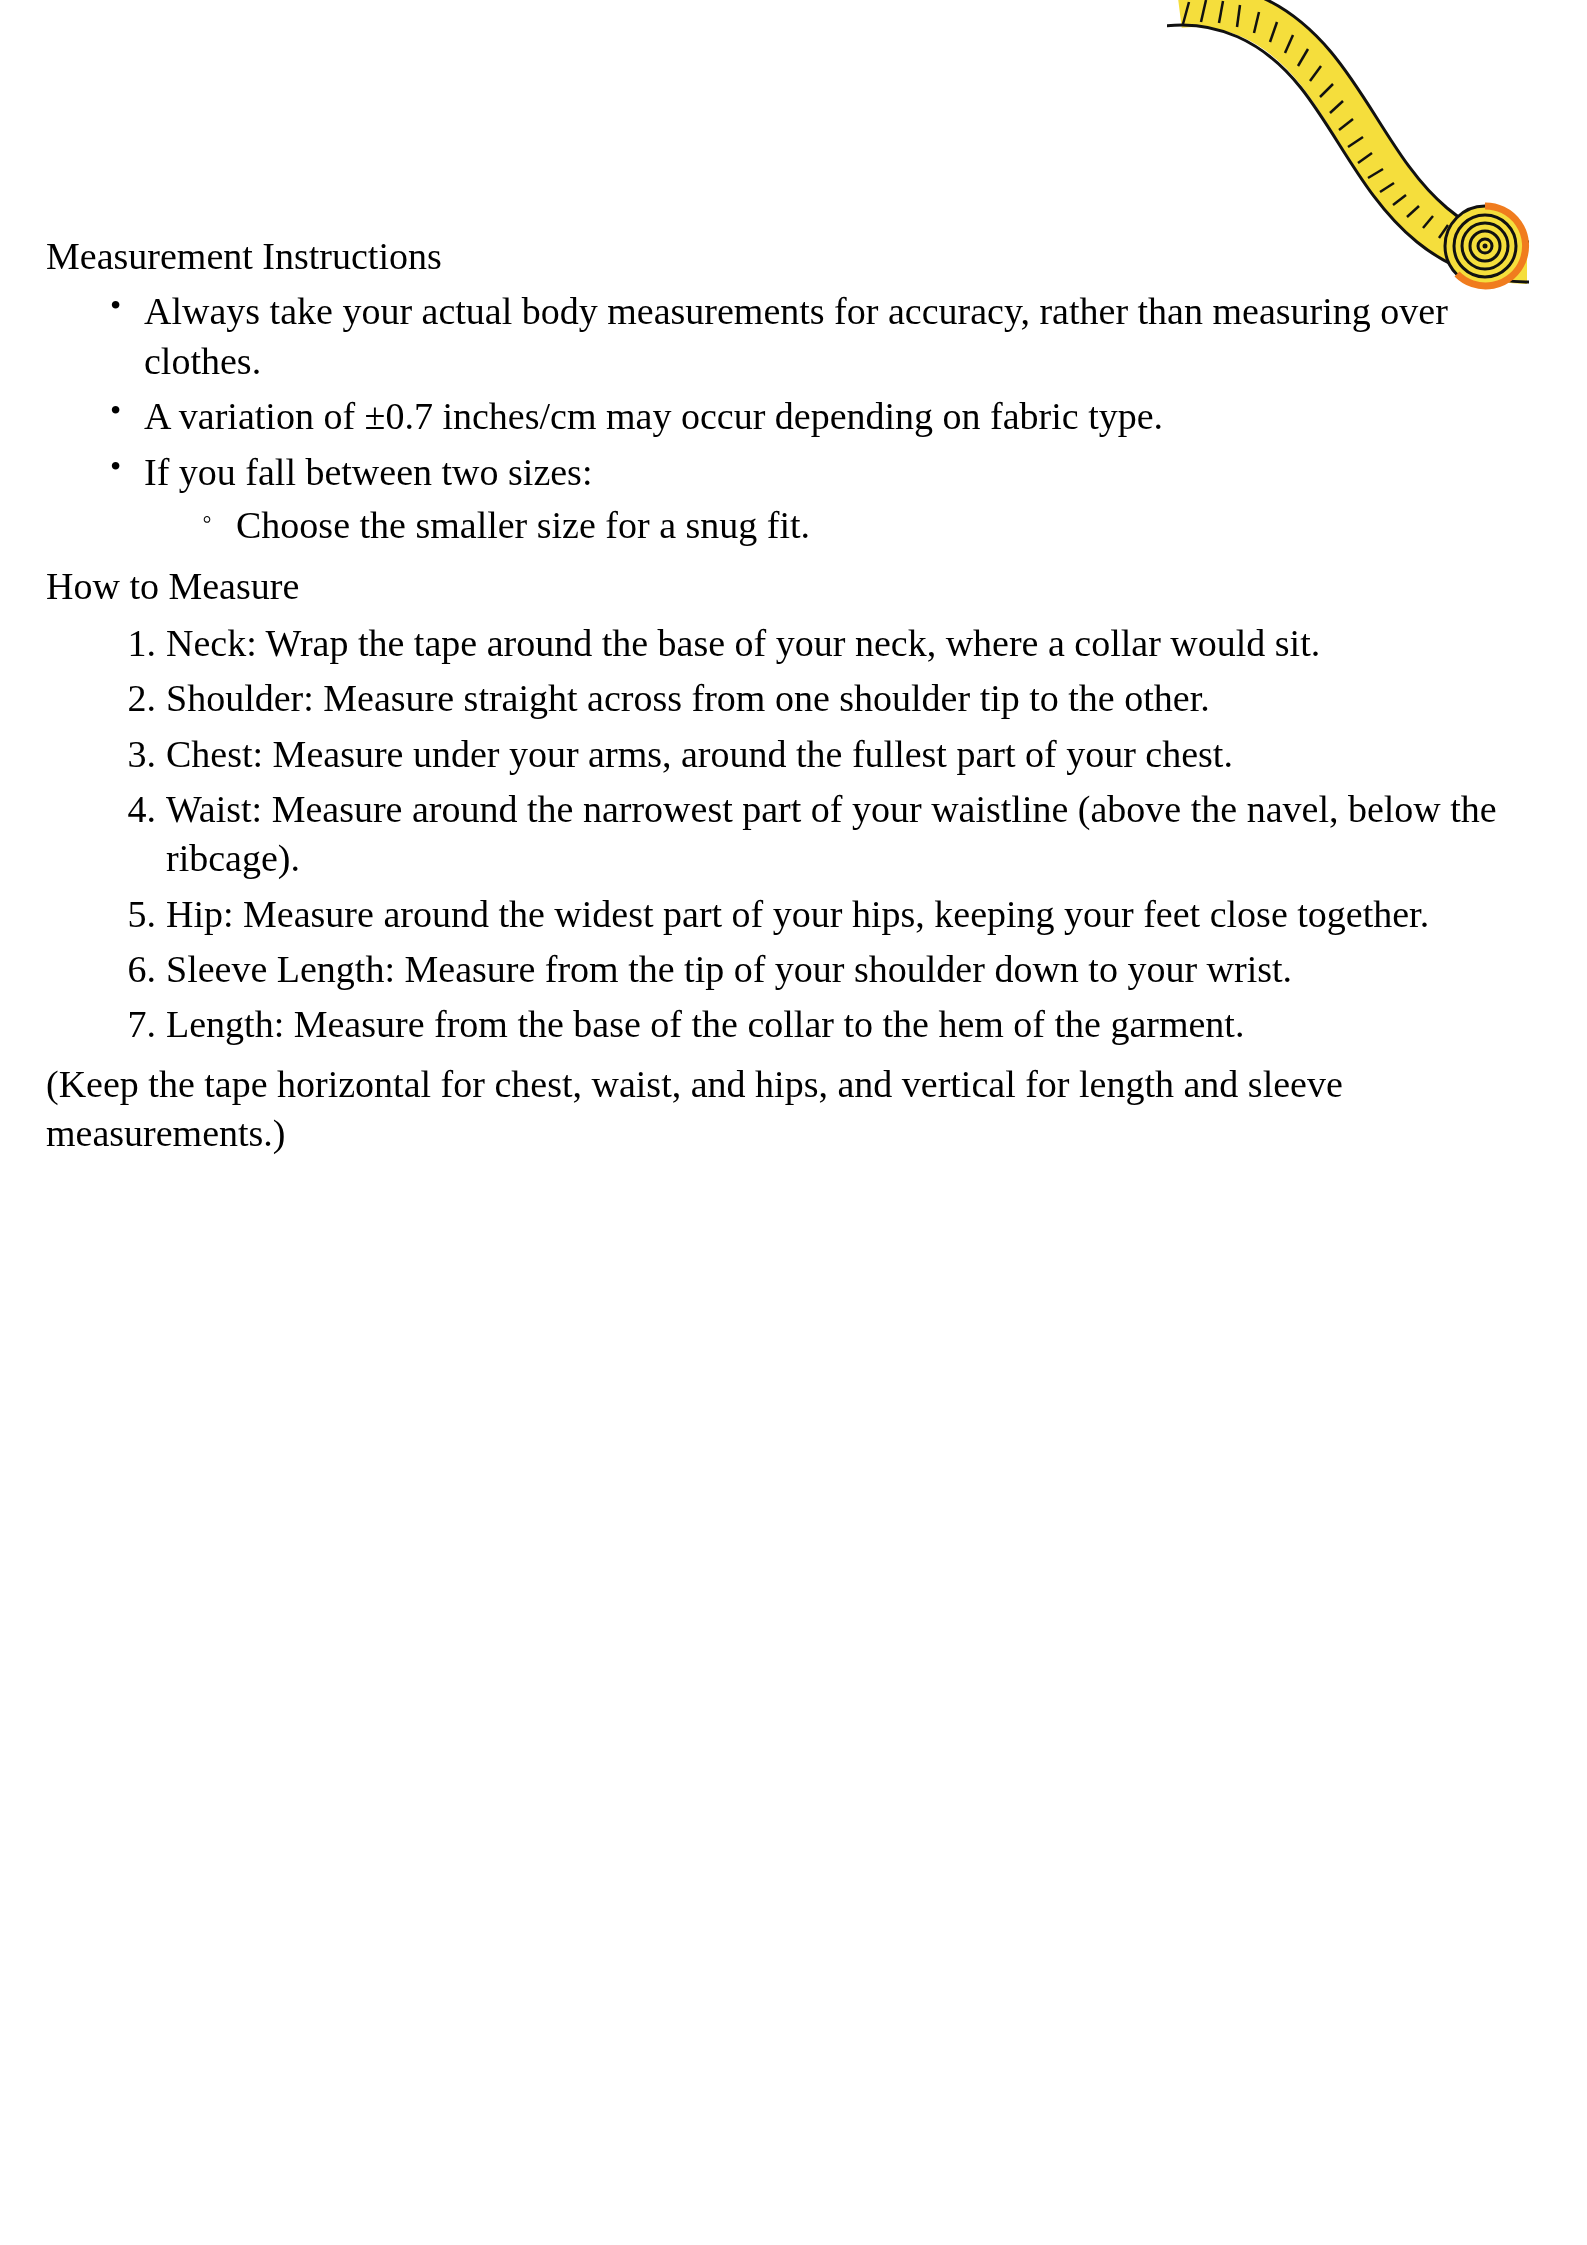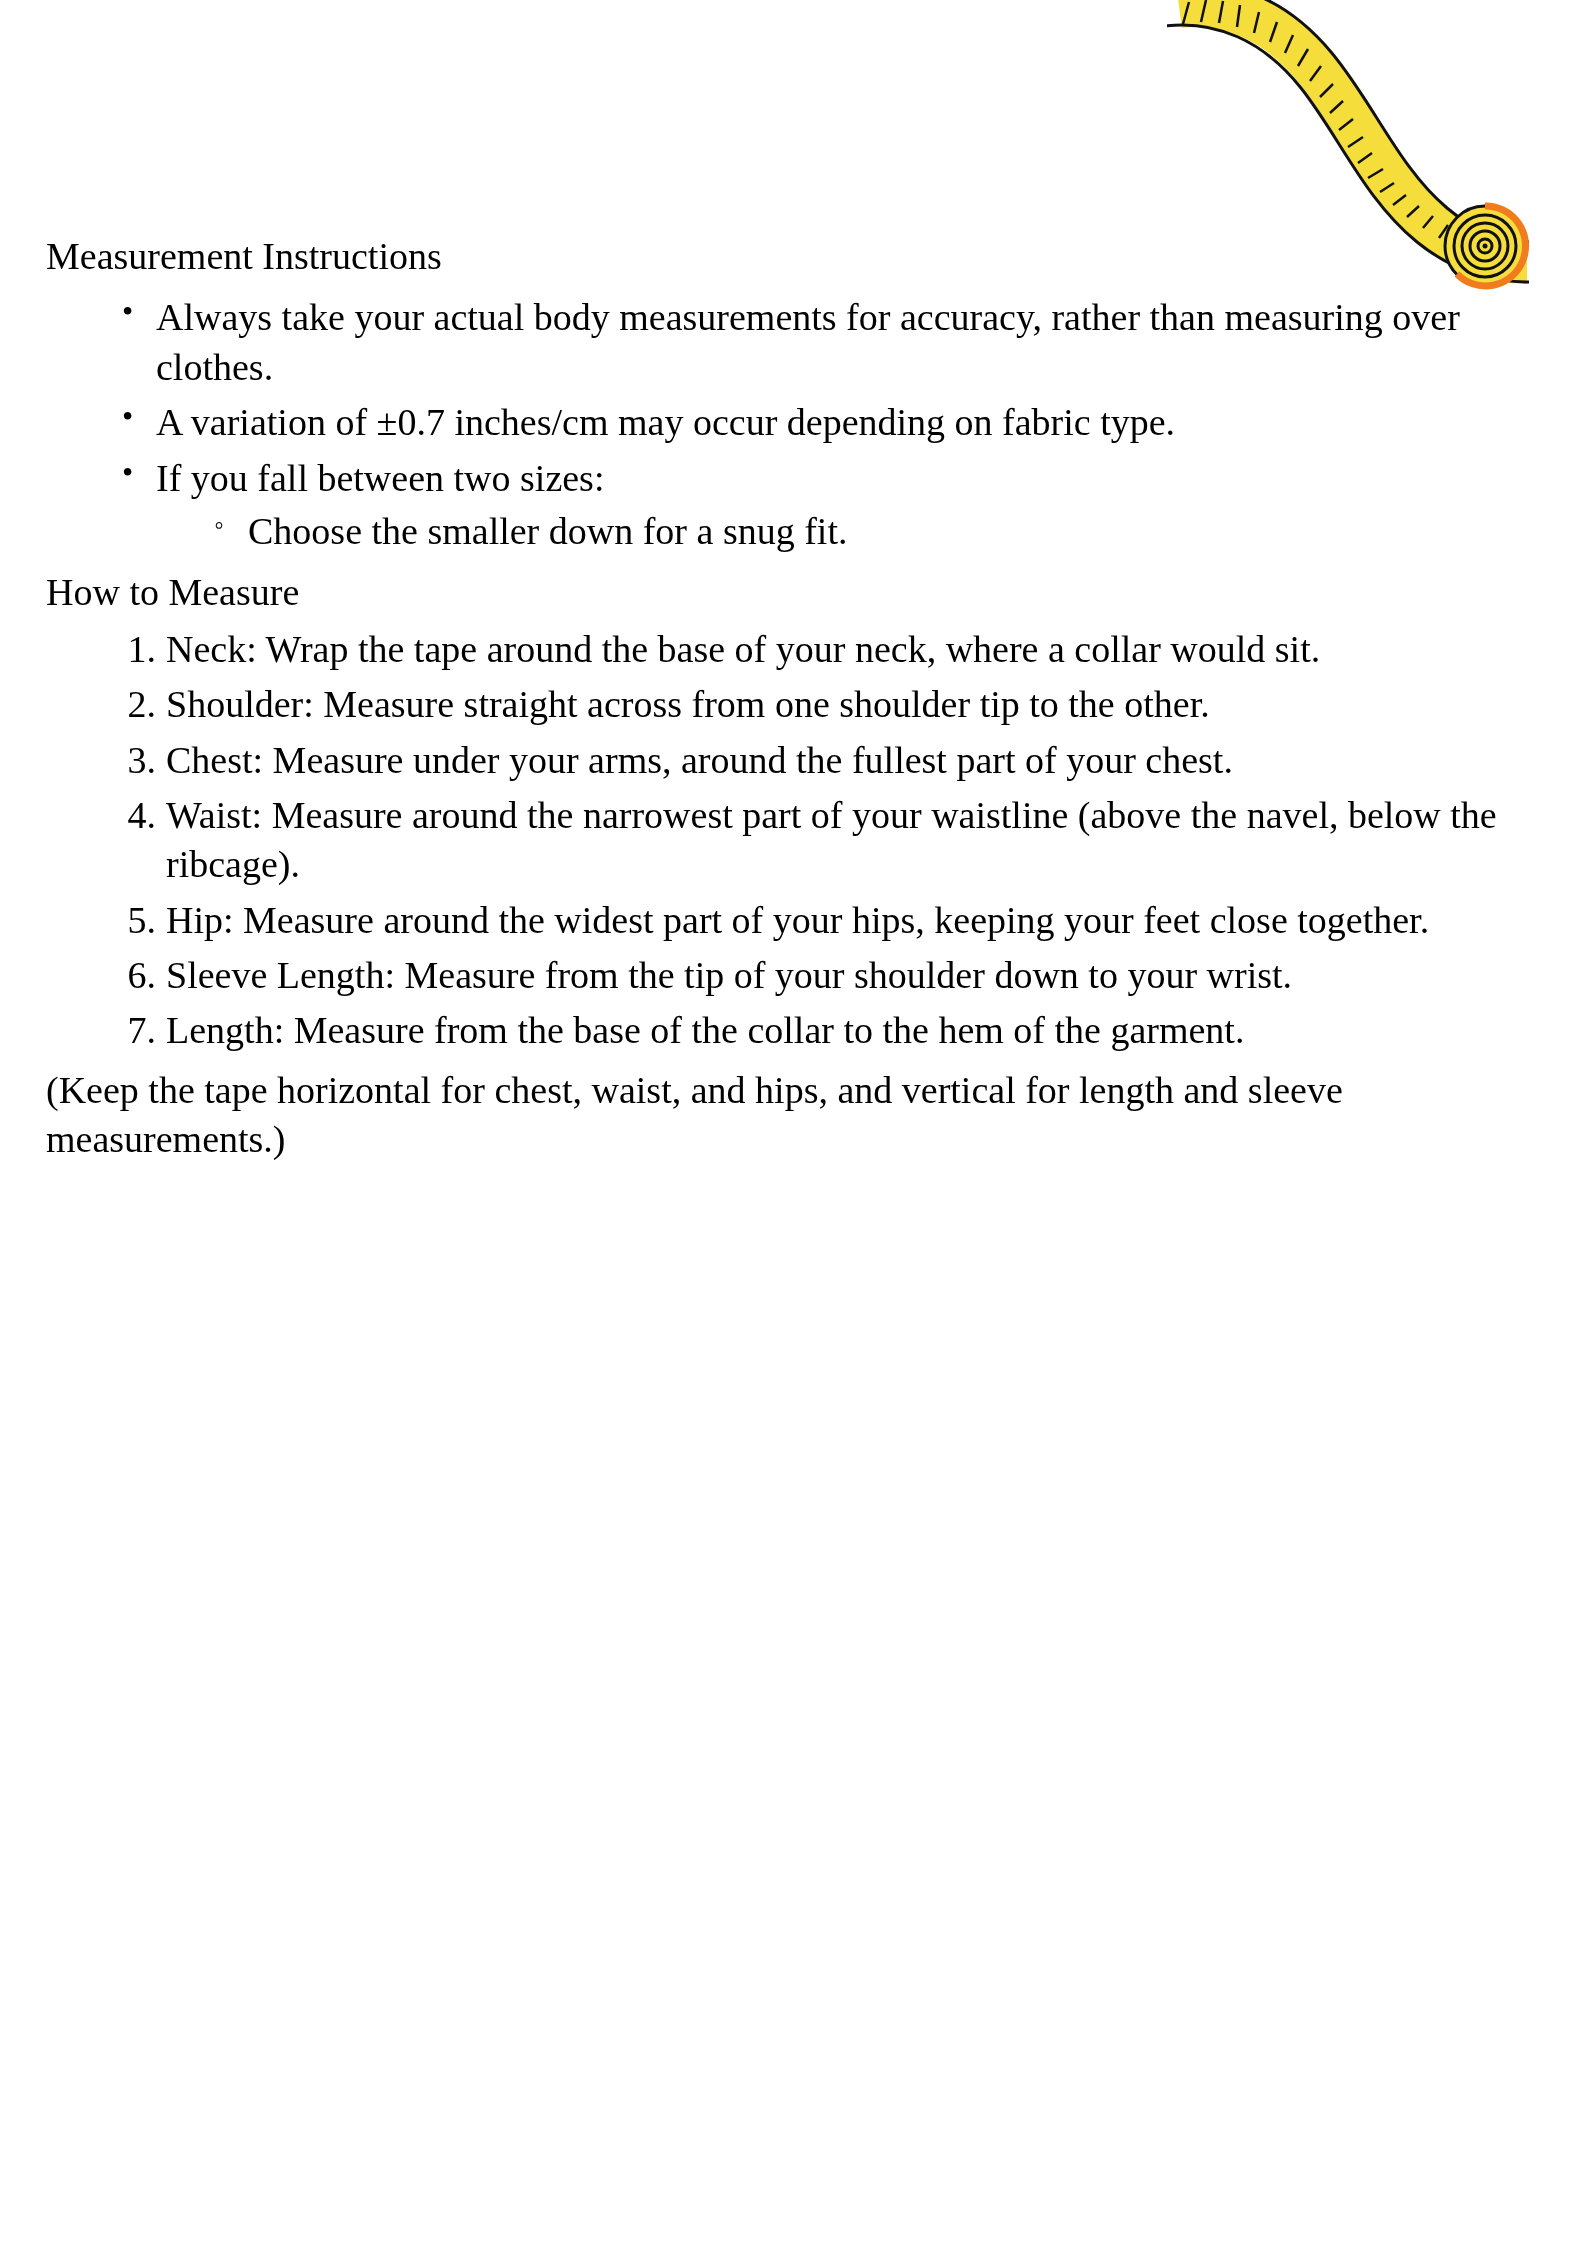--- a/index.html
+++ b/index.html
@@ -50,21 +50,21 @@
 
   .heading-2 {
     font-size: 38px;
     line-height: 1.30;
     margin: 12px 0 7px 0;
     font-weight: normal;
   }
 
   ul.bullets {
     list-style: none;
-    margin: 12px;
+    margin: 0;
     padding: 0 0 0 58px;
   }
   ul.bullets > li {
     position: relative;
     font-size: 38px;
     line-height: 1.30;
     margin: 6px 0 0 0;
     padding-left: 40px;
   }
   ul.bullets > li::before {
@@ -179,21 +179,21 @@
   <div class="content">
 
     <p class="heading">Measurement Instructions</p>
 
     <ul class="bullets">
       <li>Always take your actual body measurements for accuracy, rather than measuring over clothes.</li>
       <li>A variation of ±0.7 inches/cm may occur depending on fabric type.</li>
       <li>
         <span>If you fall between two sizes:</span>
         <ul class="subbullets">
-          <li>Choose the smaller down for a snug fit.</li>
+          <li>Choose the smaller size for a snug fit.</li>
         </ul>
       </li>
     </ul>
 
     <p class="heading-2">How to Measure</p>
 
     <ol class="numbered">
       <li>Neck: Wrap the tape around the base of your neck, where a collar would sit.</li>
       <li>Shoulder: Measure straight across from one shoulder tip to the other.</li>
       <li>Chest: Measure under your arms, around the fullest part of your chest.</li>

